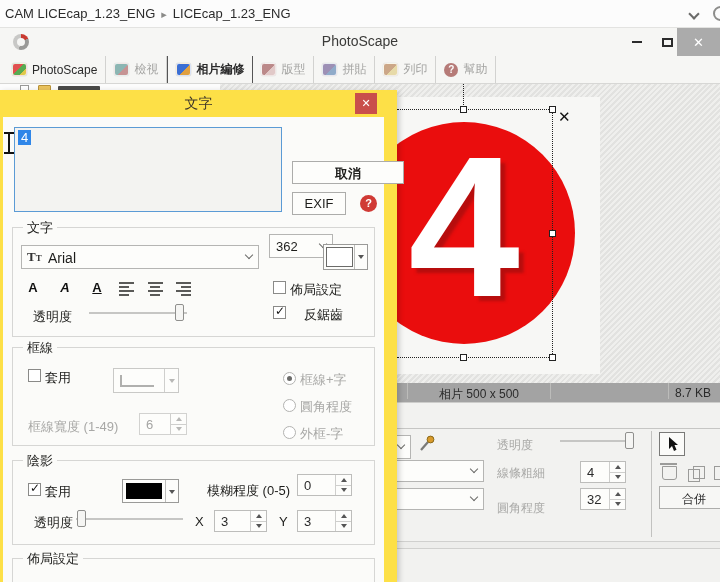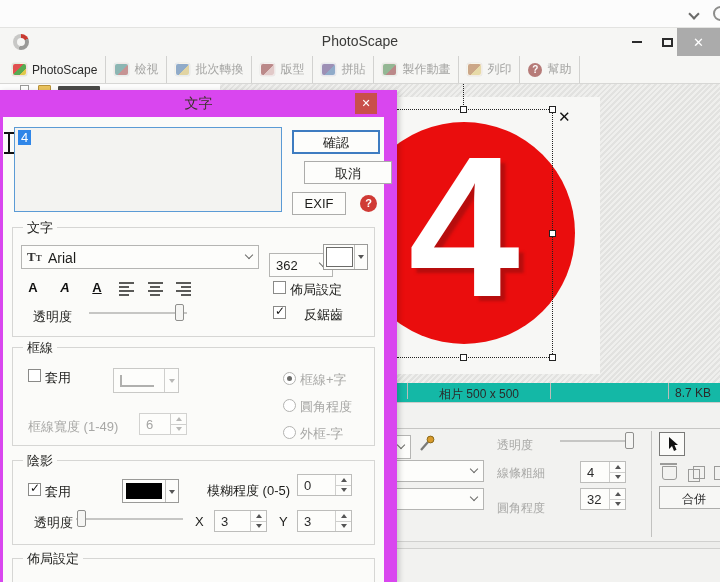--- a/index.html
+++ b/index.html
@@ -55,21 +55,21 @@
   .redcircle { position:absolute; left:-44px; top:25px; width:222px; height:222px; border-radius:50%; background:#ea0d0d; display:flex; align-items:center; justify-content:center; }
   .redcircle .digit { font-size:200px; font-weight:bold; color:#fff; line-height:1; text-shadow:5px 5px 3px rgba(140,15,15,.55); transform:translateY(-6px); }
   .marquee { position:absolute; left:0; top:25px; width:156px; height:249px; border-top:1px dotted #222; border-right:1px dotted #222; border-bottom:1px dotted #222; }
   .rotline { position:absolute; left:66px; top:0; height:25px; border-left:1px dotted #222; }
   .handle { position:absolute; width:7px; height:7px; background:#fff; border:1px solid #222; }
   .h-tc { left:63px; top:22px; } .h-tr { left:152px; top:22px; } .h-mr { left:152px; top:146px; }
   .h-bc { left:63px; top:270px; } .h-br { left:152px; top:270px; }
   .delx { position:absolute; left:161px; top:24px; font-size:15px; font-weight:bold; color:#111; }
 
   
-  .statusbar { position:absolute; left:397px; top:383px; width:323px; height:20px; background:#14b8a6; border-bottom:1px solid #cdcdcb; font-size:12px; color:#2b2b2b;padding-left:28px; }
+  .statusbar { position:absolute; left:397px; top:383px; width:323px; height:20px; background:#a3a3a3; border-bottom:1px solid #cdcdcb; font-size:12px; color:#2b2b2b;padding-left:28px; }
   .tick { position:absolute; top:0; width:1px; height:16px; background:#bcbcba; }
   .st-photosize { position:absolute; left:12px; width:140px; top:3px; text-align:center; }
   .st-filesize { position:absolute; left:278px; top:3px; white-space:nowrap; }
 
   .gapband { position:absolute; left:397px; top:403px; width:323px; height:25px; background:#f2f2f0; }
 
   
   .toolpanel { position:absolute; left:397px; top:428px; width:323px; height:113px; background:#f2f2f0; border-top:1px solid #c6c6c4; font-size:12px; }
   .combo { position:absolute; background:#fdfdfb; border:1px solid #b5b5b3; }
   .chev { position:absolute; right:6px; top:50%; width:6px; height:6px; margin-top:-5px; border-right:1.5px solid #6b6b69; border-bottom:1.5px solid #6b6b69; transform:rotate(45deg); }
@@ -96,46 +96,46 @@
   .trash::before { content:""; position:absolute; left:-3px; top:-4px; width:17px; height:2px; background:#9b9b99; }
   .copyic { left:291px; top:37px; } 
   .copyic::before { content:""; position:absolute; left:0; top:3px; width:10px; height:11px; border:1.5px solid #9b9b99; background:#f2f2f0; }
   .copyic::after { content:""; position:absolute; left:5px; top:0; width:10px; height:11px; border:1.5px solid #9b9b99; }
   .partic { left:317px; top:37px; width:8px; border:1.5px solid #9b9b99; }
   .mergebtn { position:absolute; left:262px; top:57px; width:70px; height:23px; background:#f7f7f5; border:1px solid #adadab; text-align:center; padding-top:4px; font-size:12px; color:#2b2b2b; }
   .sep2 { position:absolute; left:397px; top:541px; width:323px; height:8px; background:#ededeb; border-top:1px solid #d0d0ce; border-bottom:1px solid #d0d0ce; }
   .eyedrop { position:absolute; left:22px; top:5px; }
 
   
-  .dialog { position:absolute; left:0; top:90px; width:397px; height:492px; background:#d946ef; z-index:10; box-shadow:2px 2px 6px rgba(0,0,0,.2); }
+  .dialog { position:absolute; left:0; top:90px; width:397px; height:492px; background:#fde047; z-index:10; box-shadow:2px 2px 6px rgba(0,0,0,.2); }
   .dlg-title { height:27px; text-align:center; font-size:14px; color:#3c352a; padding-top:5px; }
   .dlg-close { position:absolute; right:20px; top:3px; width:22px; height:21px; background:#c94f4b; color:#fff; font-size:11px; font-weight:bold; text-align:center; padding-top:4px; }
   .dlg-body { position:absolute; left:3px; top:27px; width:381px; bottom:0; background:#fbfbf9; }
 
   .dlg-textarea { position:absolute; left:11px; top:10px; width:268px; height:85px; background:#f3f3f1; border:1px solid #5b9bd5; padding:2px 3px; font-size:13px; }
   .seltext { display:inline-block; background:#2f86e8; color:#fff; padding:0 3px; }
   .btn { position:absolute; background:#fdfdfb; border:1px solid #acacaa; text-align:center; font-size:13px; color:#1d1d1b; padding-top:3px; }
   .btn.default { border:2px solid #3e7cc1; padding-top:2px; }
   .b-confirm { left:289px; top:13px; width:88px; height:24px; }
-  .b-cancel  { left:301px; top:44px; width:88px; height:23px; }
+  .b-cancel  { left:289px; top:44px; width:112px; height:23px;font-weight:bold; }
   .b-exif    { left:289px; top:75px; width:54px; height:23px; }
   .helpdot { position:absolute; left:357px; top:78px; width:17px; height:17px; border-radius:50%; background:#d03a35; color:#fff; font-size:11px; font-weight:bold; text-align:center; padding-top:2px; }
 
   .group { position:absolute; left:9px; width:363px; border:1px solid #d6d6d4; }
   .group .legend { position:absolute; left:10px; top:-9px; background:#fbfbf9; padding:0 4px; font-size:13px; color:#1d1d1b; }
   .g-text   { top:110px; height:110px; }
   .g-border { top:230px; height:99px; }
   .g-shadow { top:343px; height:85px; }
   .g-layout { top:441px; height:60px; border-bottom:none; }
 
   .fontcombo { left:8px; top:17px; width:238px; height:24px; }
   .fontcombo .fname { position:absolute; left:26px; top:4px; font-size:14px; color:#1d1d1b; }
   .ttic { position:absolute; left:5px; top:3px; font-family:"Liberation Serif","DejaVu Serif",serif; font-weight:bold; font-size:13px; color:#333; }
   .ttic small { font-size:9px; }
-  .sizecombo { left:256px; top:25px; width:64px; height:24px;text-align:right; }
+  .sizecombo { left:256px; top:6px; width:64px; height:24px;text-align:right; }
   .sizecombo .sval { position:absolute; left:6px; top:4px; font-size:13px; color:#1d1d1b; }
   .colorcombo { left:310px; top:16px; width:45px; height:26px; border:1px solid #9a9a98; background:#fdfdfb; position:absolute; }
   .colorcombo .swatch { position:absolute; left:2px; top:2px; width:27px; height:20px; border:1px solid #6b6b69; background:#fff; }
   .colorcombo .arr { position:absolute; right:0; top:0; width:13px; height:100%; border-left:1px solid #bdbdbb; }
   .arr .tri-dn { position:absolute; left:3px; top:10px; }
 
   .fmtbtn { position:absolute; top:50px; width:24px; height:21px; text-align:center; font-size:13px; font-weight:bold; color:#111; padding-top:2px; }
   .fb-b { left:8px; } .fb-i { left:40px; font-style:italic; } .fb-u { left:72px; text-decoration:underline; }
   .alignbtn { position:absolute; top:52px; width:24px; height:18px; display:flex; flex-direction:column; justify-content:center; gap:2px; padding:0 4px; }
   .alignbtn i { height:2px; background:#5a5a58; }
@@ -167,20 +167,23 @@
   .ibeam .v { left:4px; top:0; width:2px; height:22px; }
   .ibeam .t1 { left:0; top:0; width:4px; height:2px; } .ibeam .t2 { right:0; top:0; width:4px; height:2px; }
   .ibeam .b1 { left:0; bottom:0; width:4px; height:2px; } .ibeam .b2 { right:0; bottom:0; width:4px; height:2px; }
 </style>
 </head>
 <body>
 
 <div id="screen">
 
   <div class="tabbar">
+    <div class="path">
+      <span>CAM LICEcap_1.23_ENG</span><span class="sep">▸</span><span>LICEcap_1.23_ENG</span>
+    </div>
     <span class="tab-chev"></span>
     <span class="tab-circle"></span>
   </div>
 
   <div class="titlebar">
     <span class="app-logo"></span>
     <div class="wtitle">PhotoScape</div>
     <div class="wbtn min">
         <i></i>
       </div>
@@ -192,35 +195,31 @@
 
   <div class="toolbar">
     <div class="tbi">
         <span class="tbicon ic-ps"></span>
         <span>PhotoScape</span>
       </div>
     <div class="tbi dis">
         <span class="tbicon ic-view"></span>
         <span>檢視</span>
       </div>
-    <div class="tbi dis">
-        <span class="tbicon ic-batch"></span>
-        <span>批次轉換</span>
+    <div class="tbi active">
+        <span class="tbicon ic-edit"></span>
+        <span>相片編修</span>
       </div>
     <div class="tbi dis">
         <span class="tbicon ic-page"></span>
         <span>版型</span>
       </div>
     <div class="tbi dis">
         <span class="tbicon ic-comb"></span>
         <span>拼貼</span>
-      </div>
-    <div class="tbi dis">
-        <span class="tbicon ic-gif"></span>
-        <span>製作動畫</span>
       </div>
     <div class="tbi dis">
         <span class="tbicon ic-print"></span>
         <span>列印</span>
       </div>
     <div class="tbi dis">
         <span class="tbicon ic-help">?</span>
         <span>幫助</span>
       </div>
   </div>
@@ -314,21 +313,20 @@
   <div class="sep2"></div>
 
   <div class="dialog">
     <div class="dlg-title">文字</div>
     <div class="dlg-close">✕</div>
     <div class="dlg-body">
 
       <div class="dlg-textarea">
         <span class="seltext">4</span>
       </div>
-      <div class="btn default b-confirm">確認</div>
       <div class="btn b-cancel">取消</div>
       <div class="btn b-exif">EXIF</div>
       <div class="helpdot">?</div>
 
       <div class="group g-text">
         <span class="legend">文字</span>
         <div class="combo fontcombo" style="position:absolute">
           <span class="ttic">T<small>T</small></span>
           <span class="fname">Arial</span>
           <span class="chev"></span>

